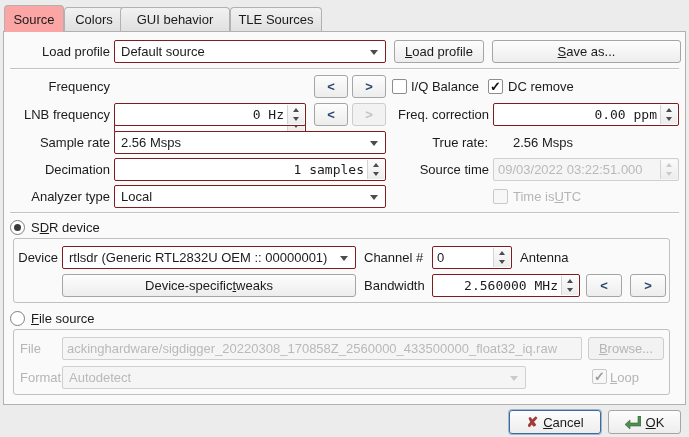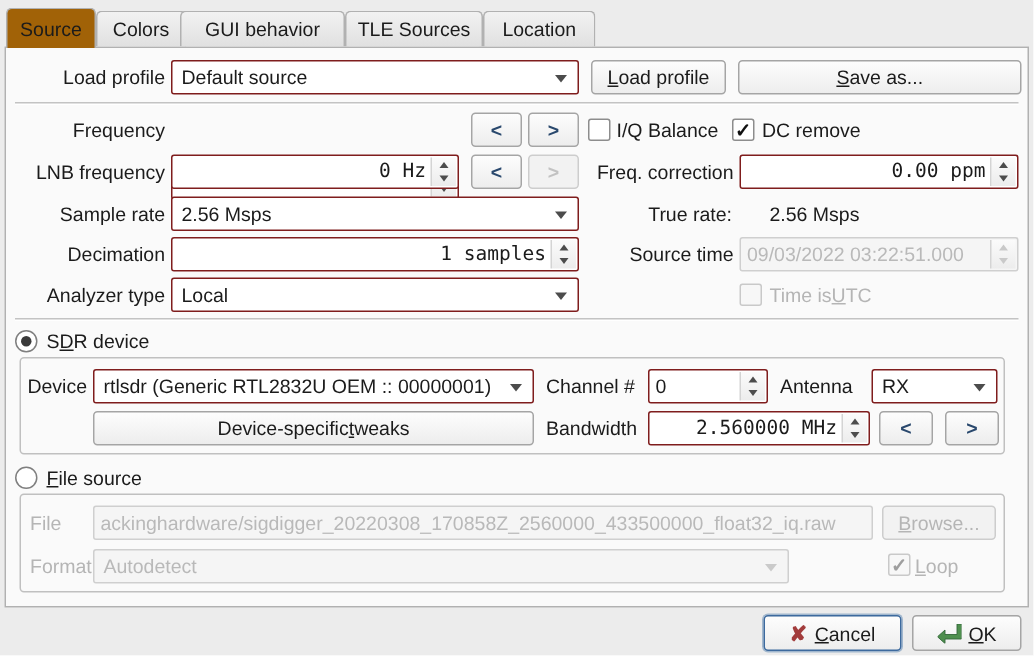--- a/index.html
+++ b/index.html
@@ -3,21 +3,21 @@
 <meta charset="utf-8">
 <style>
   html,body{margin:0;padding:0;background:#fff;}
   .win{position:relative;width:689px;height:437px;background:#ececec;
        font-family:"Liberation Sans",sans-serif;font-size:13px;color:#1b1b1b;overflow:hidden;}
   .pane{position:absolute;left:3px;top:31px;width:683px;height:374px;box-sizing:border-box;
         background:#fafafa;border:1px solid #b1b1b1;}
   .tab{position:absolute;box-sizing:border-box;border:1px solid #b1b1b1;border-bottom:none;
        border-radius:4px 4px 0 0;background:linear-gradient(#f2f2f2,#e0e0e0);
        display:flex;align-items:center;justify-content:center;z-index:2;cursor:default;}
-  .tab.sel{background:#a16207;z-index:3;}
+  .tab.sel{background:#fca5a5;z-index:3;}
   .lbl{position:absolute;height:23px;display:flex;align-items:center;white-space:nowrap;}
   .lbl.r{justify-content:flex-end;}
   .lbl.dis{color:#b5b5b5;}
   .field{position:absolute;box-sizing:border-box;height:23px;background:#fff;
          border:1px solid #7f1d1d;border-radius:2px;display:flex;align-items:center;overflow:hidden;}
   .field.dis{background:#f5f5f5;border-color:#cfcfcf;color:#b9b9b9;}
   .val{flex:1;text-align:right;padding:0 4px;white-space:nowrap;}
   .val.l{text-align:left;}
   .mono{font-family:"DejaVu Sans Mono",monospace;font-size:13px;}
   .spinfield{padding-right:17px;}
@@ -66,23 +66,20 @@
     </div>
   <div class="tab" style="left:64px;top:7px;width:60px;height:24px;">
       <span>Colors</span>
     </div>
   <div class="tab" style="left:120px;top:7px;width:110px;height:24px;">
       <span>GUI behavior</span>
     </div>
   <div class="tab" style="left:230px;top:7px;width:92px;height:24px;">
       <span>TLE Sources</span>
     </div>
-  <div class="tab" style="left:322px;top:7px;width:75px;height:24px;">
-      <span>Location</span>
-    </div>
 
   <div class="lbl r" style="left:8px;top:40px;width:102px;">Load profile</div>
   <div class="field combo" style="left:114px;top:40px;width:272px;">
     <span class="plain">Default source</span>
     <i class="carrow"></i>
   </div>
   <div class="btn" style="left:394px;top:40px;width:90px;">
     <span></span>
       <span class="mn">L</span>
       <span>oad profile</span>
@@ -218,24 +215,20 @@
     <span class="spin">
         <span>
           <i class="tu"></i>
         </span>
         <span>
           <i class="td"></i>
         </span>
       </span>
   </div>
   <div class="lbl" style="left:520px;top:246px;">Antenna</div>
-  <div class="field combo" style="left:581px;top:246px;width:84px;">
-    <span class="plain">RX</span>
-    <i class="carrow"></i>
-  </div>
 
   <div class="btn" style="left:62px;top:274px;width:294px;">
     <span>Device-specific </span>
       <span class="mn">t</span>
       <span>weaks</span>
   </div>
   <div class="lbl" style="left:364px;top:274px;">Bandwidth</div>
   <div class="field spinfield" style="left:432px;top:274px;width:148px;">
     <span class="val mono">2.560000 MHz</span>
     <span class="spin">

